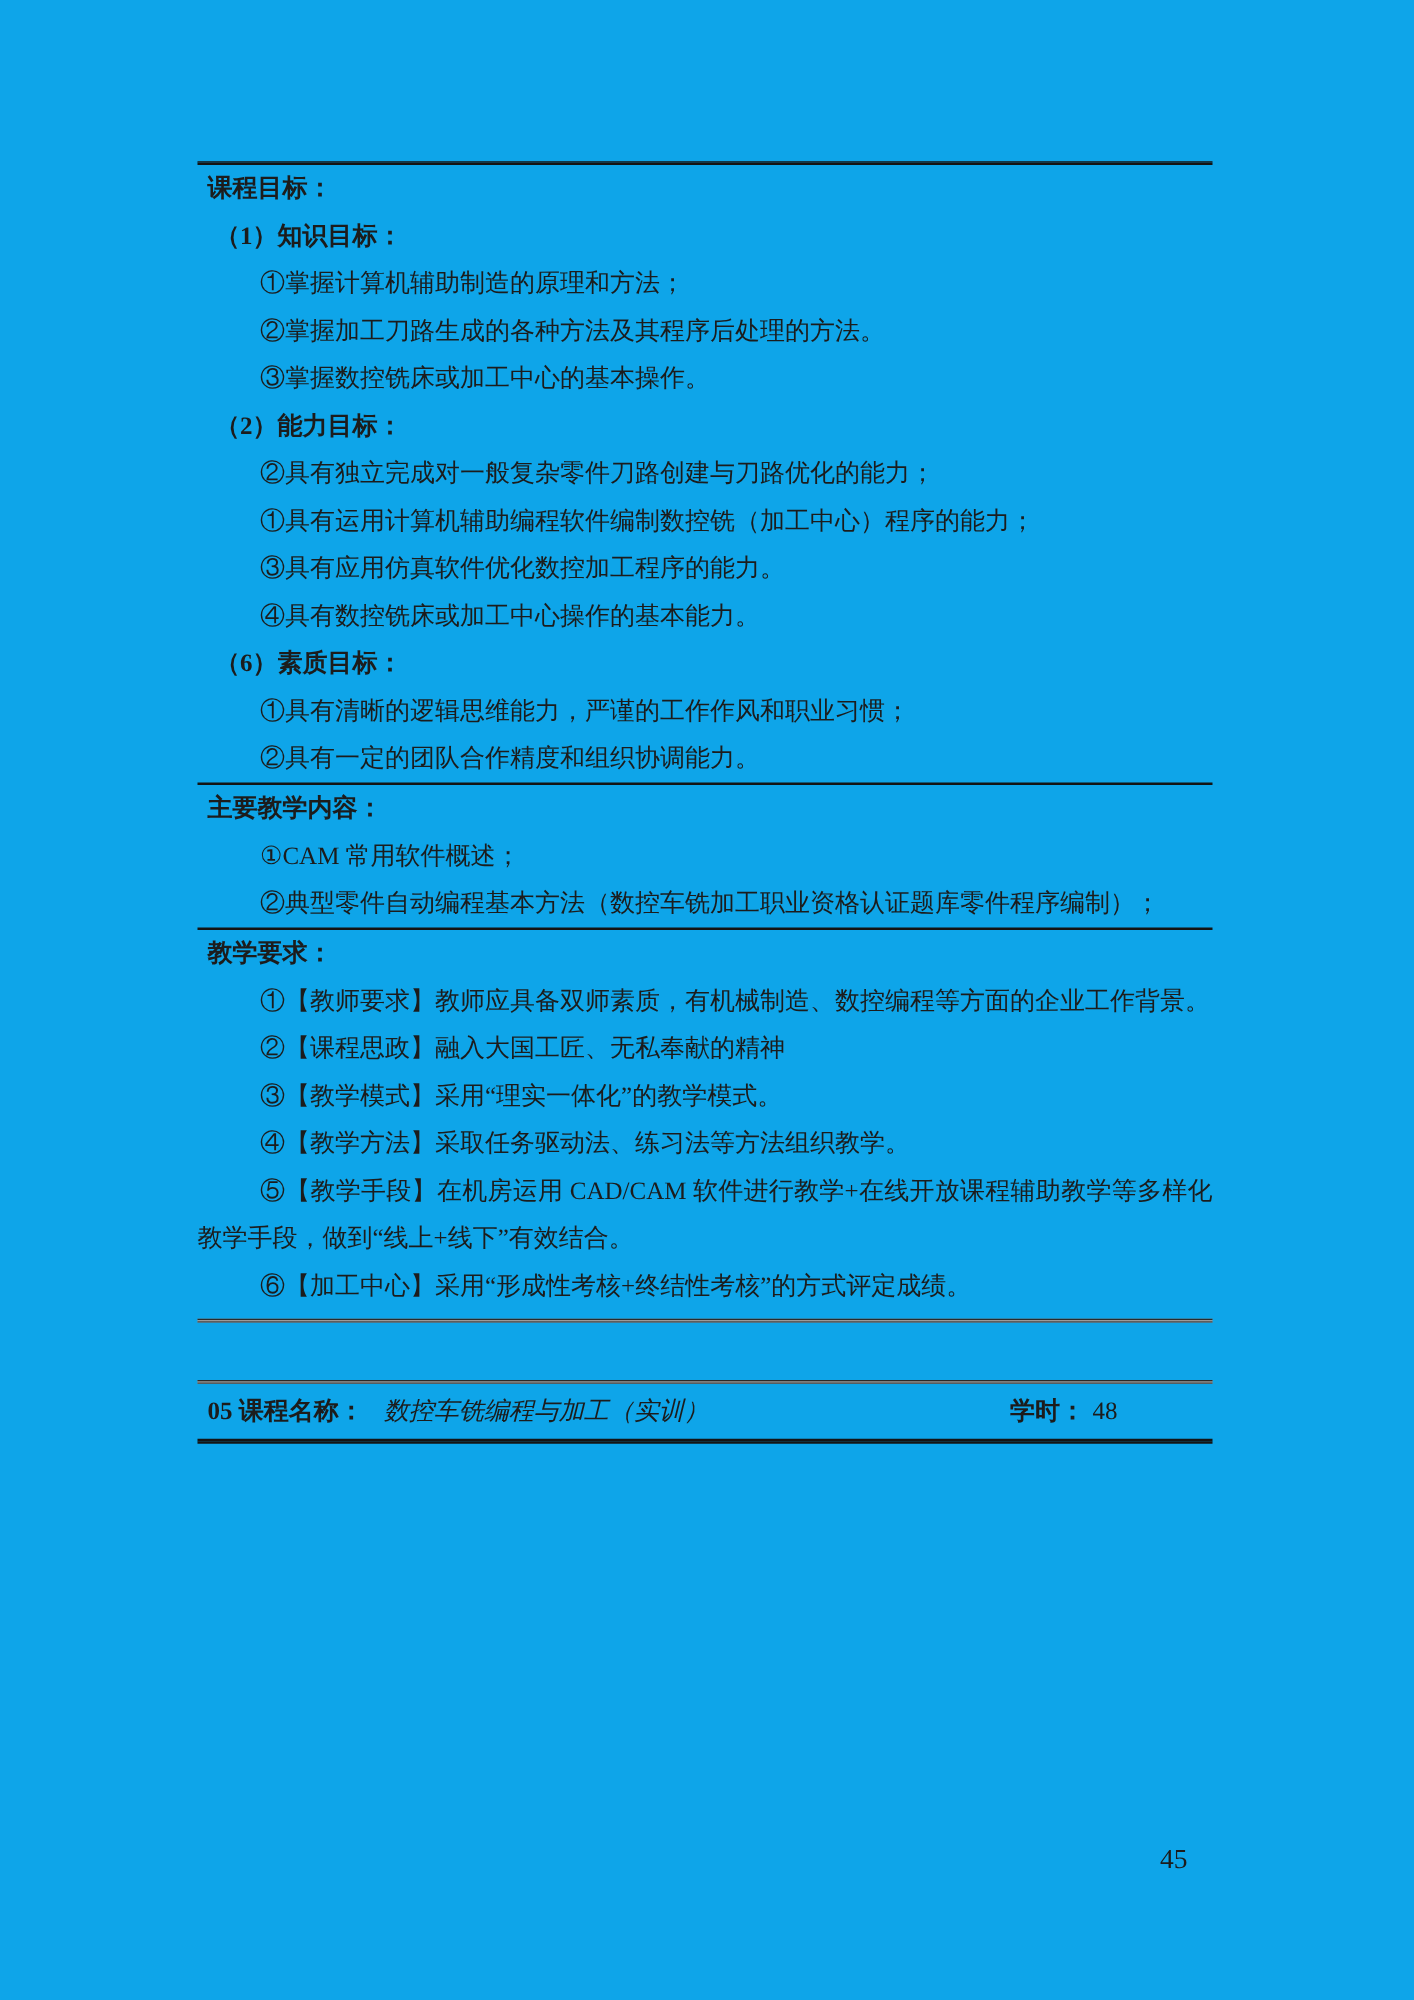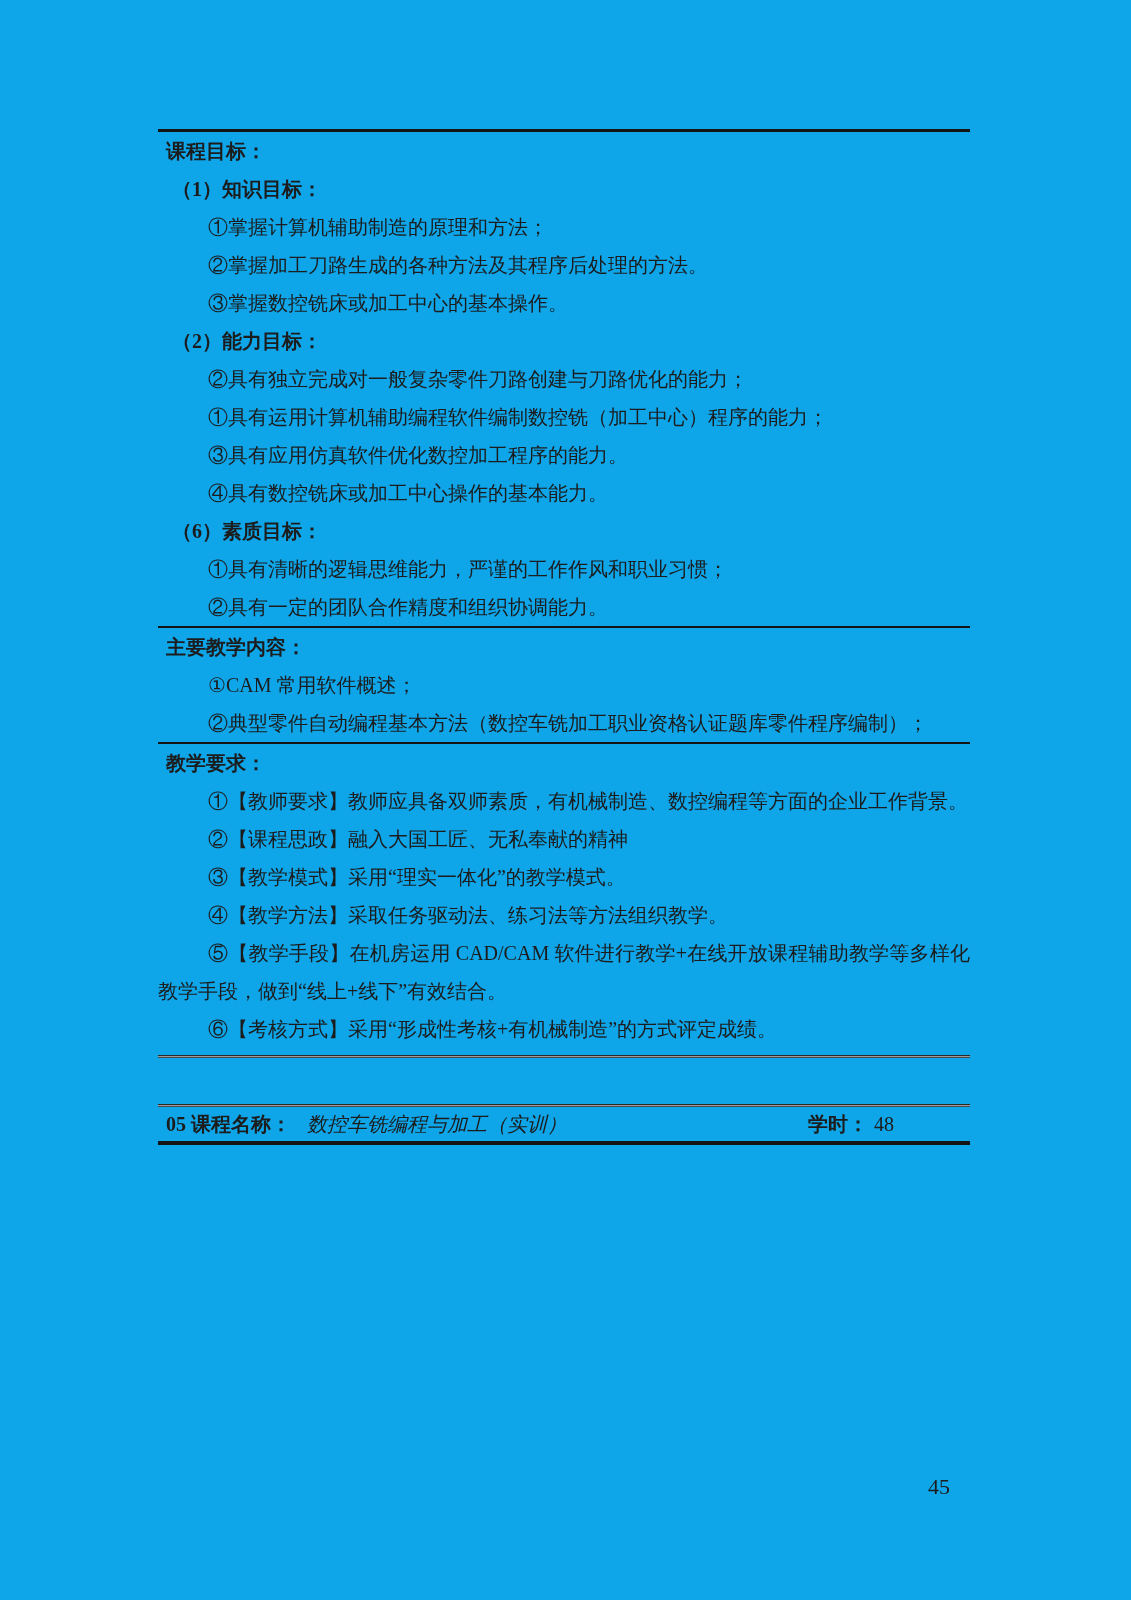--- a/index.html
+++ b/index.html
@@ -22,21 +22,21 @@
   .rule-double-top { height: 3px; border-top: 1px solid #141414; border-bottom: 2px solid #141414; }
   .rule-thin { height: 0; border-top: 2px solid #141414; }
   .rule-heavy { height: 3px; background: #9a9a9a; border-top: 1px solid #2a2a2a; border-bottom: 1px solid #4a4a4a; }
   .rule-double-bottom { height: 3px; border-top: 2px solid #141414; border-bottom: 2px solid #141414; }
   .sec-title { font-weight: bold; padding-left: 8px; }
   .sub-title { font-weight: bold; padding-left: 14px; }
   .item { text-indent: 50px; text-align: justify; }
   .gap-block { height: 46px; }
   .course-row {
     display: flex; align-items: center;
-    height: 34px;
+    height: 44px;
     padding-left: 8px;
   }
   .course-row .row-label { font-weight: bold; white-space: nowrap; }
   .course-row .row-name { margin-left: 16px; white-space: nowrap; font-style: italic; }
   .hours-group { margin-left: auto; margin-right: 76px; white-space: nowrap; }
   .hours-group .hours-label { font-weight: bold; }
   .hours-group .hours-value { margin-left: 6px; }
   .page-number {
     position: absolute;
     left: 928px; top: 1476px;
@@ -76,21 +76,21 @@
     <div class="item">②典型零件自动编程基本方法（数控车铣加工职业资格认证题库零件程序编制）；</div>
 
     <div class="rule-thin"></div>
 
     <div class="sec-title">教学要求：</div>
     <div class="item">①【教师要求】教师应具备双师素质，有机械制造、数控编程等方面的企业工作背景。</div>
     <div class="item">②【课程思政】融入大国工匠、无私奉献的精神</div>
     <div class="item">③【教学模式】采用“理实一体化”的教学模式。</div>
     <div class="item">④【教学方法】采取任务驱动法、练习法等方法组织教学。</div>
     <div class="item">⑤【教学手段】在机房运用 CAD/CAM 软件进行教学+在线开放课程辅助教学等多样化教学手段，做到“线上+线下”有效结合。</div>
-    <div class="item">⑥【考核方式】采用“形成性考核+有机械制造”的方式评定成绩。</div>
+    <div class="item">⑥【加工中心】采用“形成性考核+终结性考核”的方式评定成绩。</div>
 
     <div class="rule-heavy" style="margin-top:7px;"></div>
 
     <div class="gap-block"></div>
 
     <div class="rule-heavy"></div>
     <div class="course-row">
       <span class="row-label">05 课程名称：</span>
       <span class="row-name">数控车铣编程与加工（实训）</span>
       <span class="hours-group">

